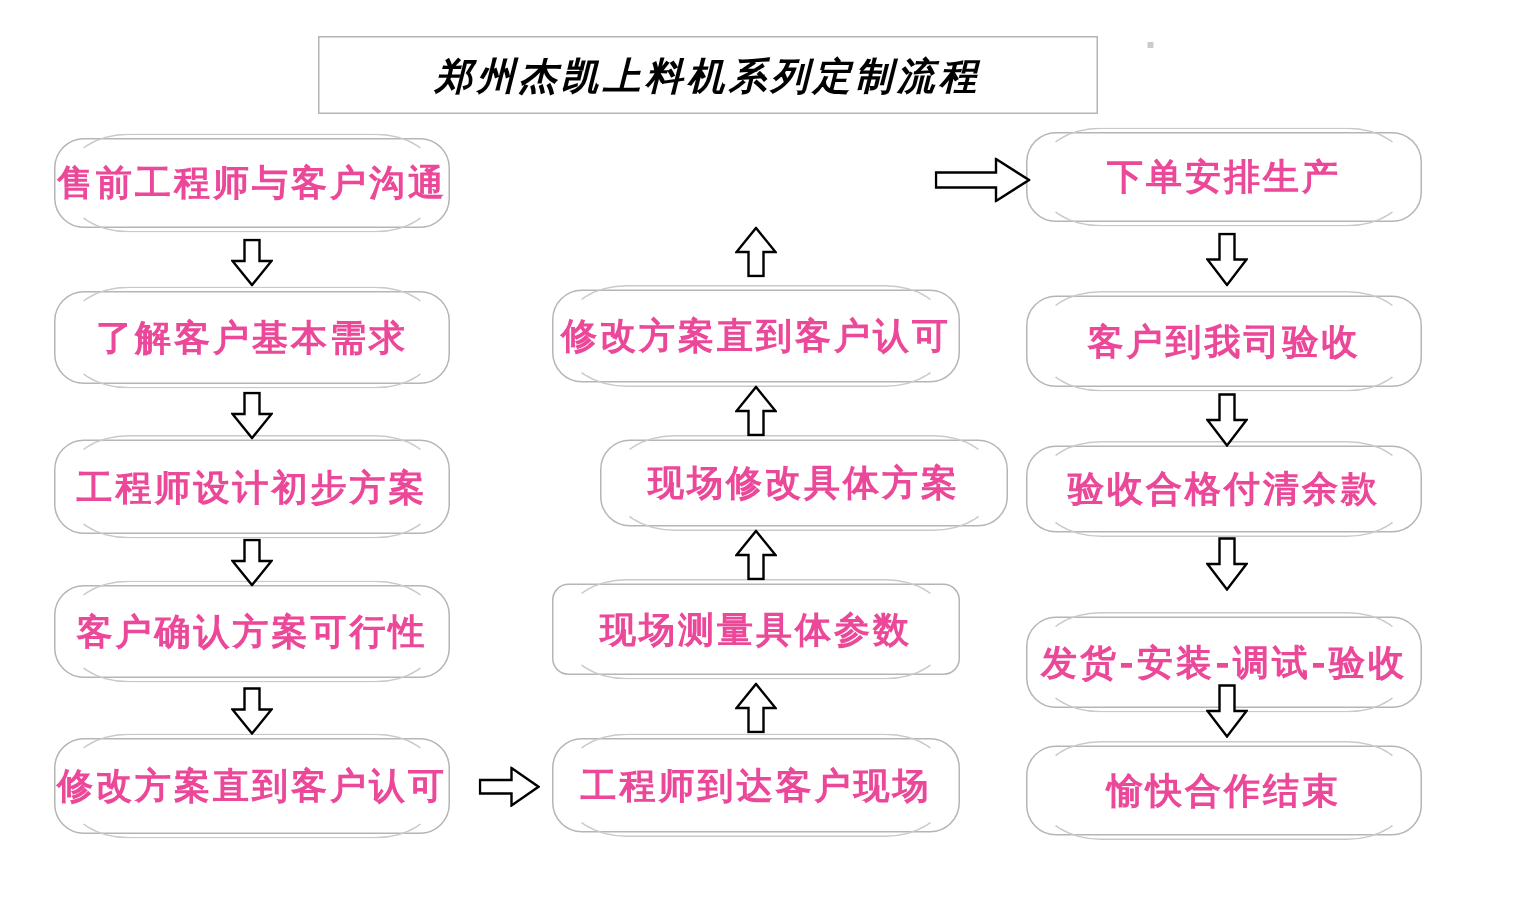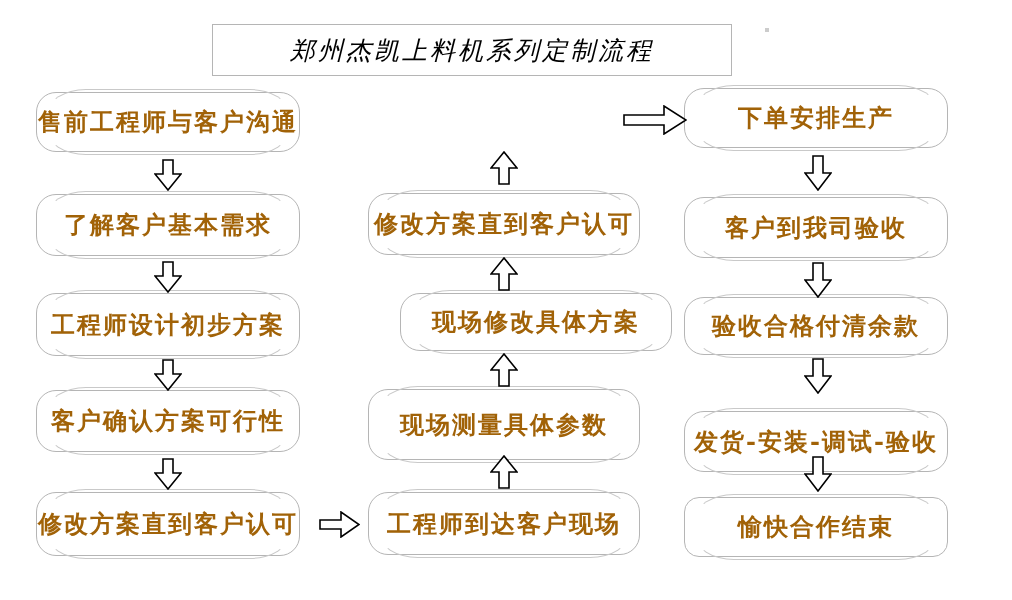--- a/index.html
+++ b/index.html
@@ -11,32 +11,32 @@
     font-family: "DejaVu Serif", "Liberation Serif", serif;
     overflow: hidden;
   }
   .title-box {
     position: absolute;
     left: 212px; top: 24px;
     width: 518px; height: 50px;
     border: 1px solid #b5b5b5;
     background: #ffffff;
     display: flex; align-items: center; justify-content: center;
-    font-size: 25px; font-weight: normal; letter-spacing: 3px;
+    font-size: 25px; font-weight: bold; letter-spacing: 3px;
     color: #000; font-style: italic;
   }
   .box {
     position: absolute;
     width: 264px;
     background: #ffffff;
     border: 1px solid #b5b5b5;
     border-radius: 20px;
     display: flex; align-items: center; justify-content: center;
     font-size: 24px; font-weight: bold; letter-spacing: 2px;
-    color: #a16207; text-align: center;
+    color: #ec4899; text-align: center;
     box-sizing: border-box;
   }
   
   .box::before {
     content: "";
     position: absolute;
     left: 9px; right: 9px; top: -4px; bottom: -4px;
     border: 1px solid #c9c9c9;
     border-left-color: transparent;
     border-right-color: transparent;
@@ -83,21 +83,21 @@
       </svg>
   </div>
   <div class="arrow" style="left:154px; top:458px;">
     <svg width="28" height="32" viewBox="0 0 28 32">
         <path d="M9 1 H19 V15 H27 L14 31 L1 15 H9 Z" fill="#ffffff" stroke="#000000" stroke-width="1.6"></path>
       </svg>
   </div>
 
   <div class="box mid" style="left:368px; top:193px; height:62px;">修改方案直到客户认可</div>
   <div class="box mid" style="left:368px; top:293px; height:58px;margin-left:32px;">现场修改具体方案</div>
-  <div class="box mid" style="left:368px; top:389px; height:71px;">现场测量具体参数</div>
+  <div class="box mid" style="left:368px; top:389px; height:61px;border-radius:11px;">现场测量具体参数</div>
   <div class="box mid" style="left:368px; top:492px; height:63px;">工程师到达客户现场</div>
 
   <div class="arrow" style="left:490px; top:151px;">
     <svg width="28" height="34" viewBox="0 0 28 34">
         <path d="M9 33 V17 H1 L14 1 L27 17 H19 V33 Z" fill="#ffffff" stroke="#000000" stroke-width="1.6"></path>
       </svg>
   </div>
   <div class="arrow" style="left:490px; top:257px;">
     <svg width="28" height="34" viewBox="0 0 28 34">
         <path d="M9 33 V17 H1 L14 1 L27 17 H19 V33 Z" fill="#ffffff" stroke="#000000" stroke-width="1.6"></path>
@@ -111,21 +111,21 @@
   <div class="arrow" style="left:490px; top:455px;">
     <svg width="28" height="34" viewBox="0 0 28 34">
         <path d="M9 33 V17 H1 L14 1 L27 17 H19 V33 Z" fill="#ffffff" stroke="#000000" stroke-width="1.6"></path>
       </svg>
   </div>
 
   <div class="box right" style="left:684px; top:88px; height:60px;">下单安排生产</div>
   <div class="box right" style="left:684px; top:297px; height:58px;">验收合格付清余款</div>
   <div class="box right" style="left:684px; top:197px; height:61px;">客户到我司验收</div>
   <div class="box right" style="left:684px; top:411px; height:61px;">发货-安装-调试-验收</div>
-  <div class="box right" style="left:684px; top:497px; height:60px;border-radius:15px;">愉快合作结束</div>
+  <div class="box right" style="left:684px; top:497px; height:60px;">愉快合作结束</div>
 
   <div class="arrow" style="left:804px; top:155px;">
     <svg width="28" height="36" viewBox="0 0 28 36">
         <path d="M9 1 H19 V18 H27 L14 35 L1 18 H9 Z" fill="#ffffff" stroke="#000000" stroke-width="1.6"></path>
       </svg>
   </div>
   <div class="arrow" style="left:804px; top:262px;">
     <svg width="28" height="36" viewBox="0 0 28 36">
         <path d="M9 1 H19 V18 H27 L14 35 L1 18 H9 Z" fill="#ffffff" stroke="#000000" stroke-width="1.6"></path>
       </svg>

